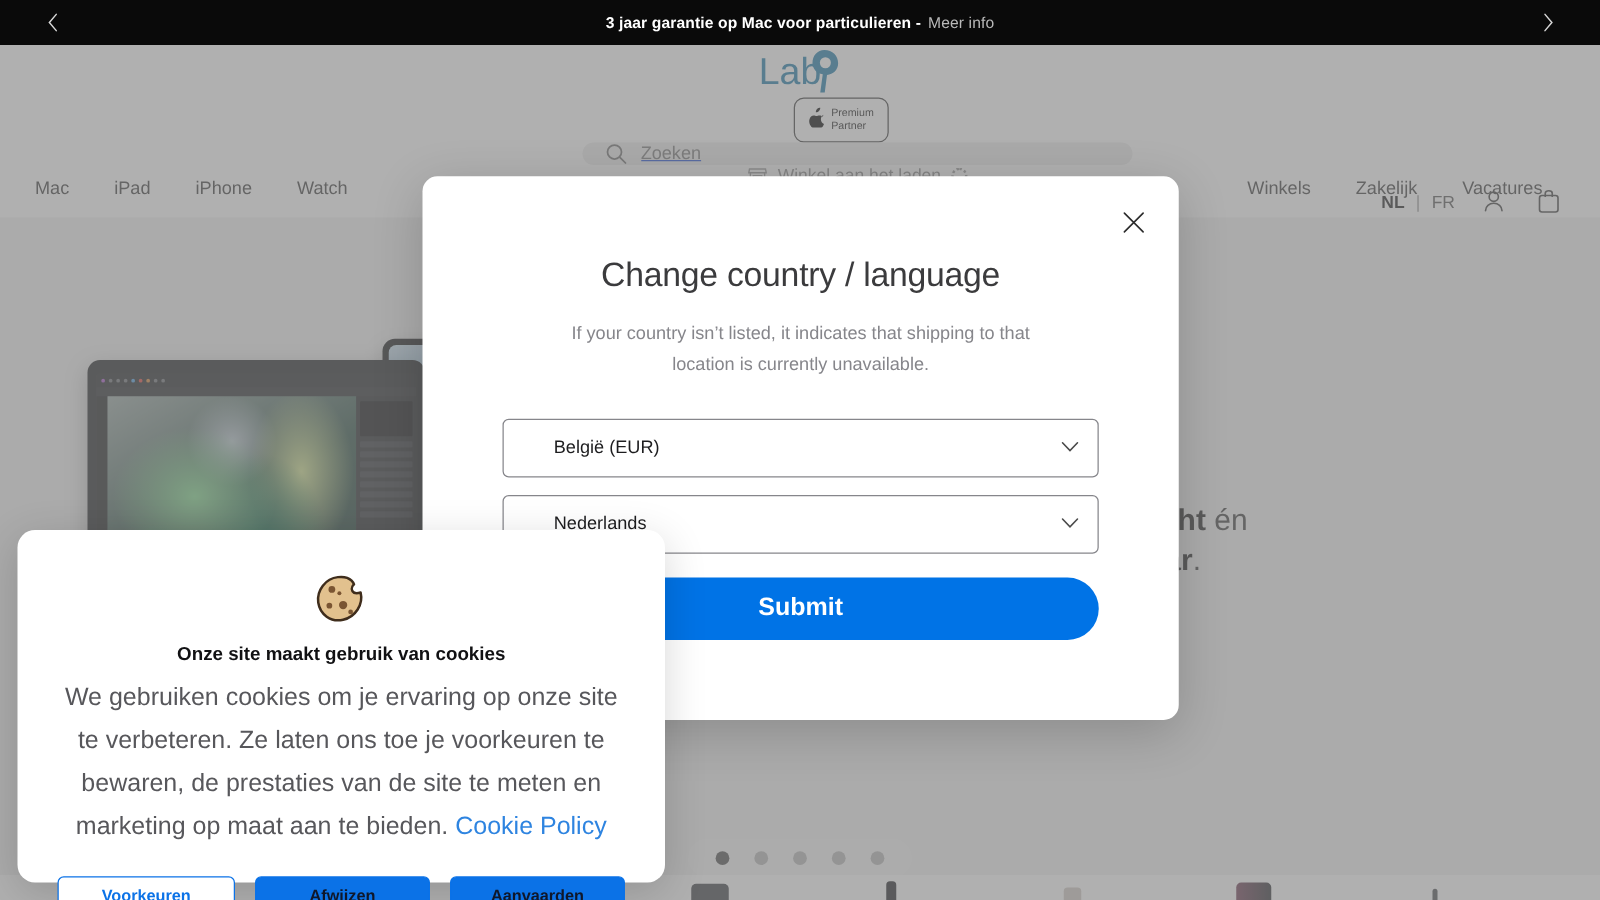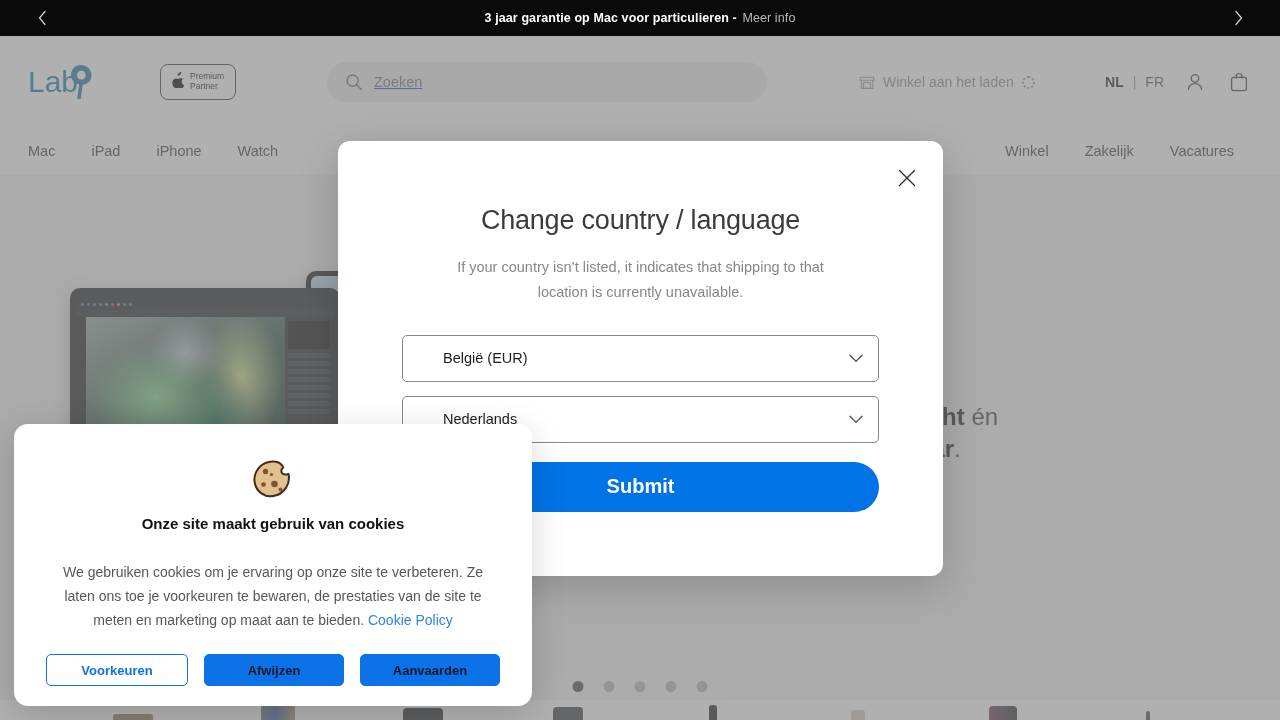--- a/index.html
+++ b/index.html
@@ -47,20 +47,21 @@
   }
   .promo-arrow.left { left: 20px; }
   .promo-arrow.right { right: 20px; }
 
   
   .header {
     position: relative; height: 92px; width: 100%;
     background: #ffffff;
     display: flex; align-items: center;
     padding: 0 28px;
+    flex-direction: column;
   }
   .logo { width: 66px; height: 42px; flex: 0 0 auto; }
   .partner-badge {
     margin-left: 66px;
     width: 76px; height: 36px;
     border: 1px solid #3b3b3b; border-radius: 8px;
     display: flex; align-items: center; justify-content: center;
     gap: 5px; flex: 0 0 auto;
   }
   .partner-badge .apple-glyph { font-size: 17px; line-height: 1; color: #000; margin-top: -2px;}
@@ -308,22 +309,22 @@
     z-index: 90;
     padding: 34px 30px 26px;
     display: flex; flex-direction: column; align-items: center;
   }
   .cookie-icon { width: 42px; height: 42px; }
   .cookie-title {
     margin-top: 15px;
     font-size: 15px; font-weight: 700; color: #111113;
   }
   .cookie-body {
-    margin-top: 28px; width: 452px; text-align: center;
-    font-size: 14px; color: #57575b; line-height: 1.72;
+    margin-top: 9px; width: 452px; text-align: center;
+    font-size: 20px; color: #57575b; line-height: 1.72;
   }
   .cookie-link { color: #2e84e0; cursor: pointer; }
   .cookie-actions {
     margin-top: 22px; display: flex; gap: 16px; align-items: flex-start;
   }
   .ck-btn {
     height: 32px; border-radius: 5px;
     font-family: inherit; font-size: 13px; font-weight: 700;
     cursor: pointer; display: flex; align-items: center; justify-content: center;
     padding: 0 18px; white-space: nowrap;
@@ -416,21 +417,21 @@
         </div>
       </div>
     </div>
 
     <div class="nav">
       <div class="nav-item">Mac</div>
       <div class="nav-item">iPad</div>
       <div class="nav-item">iPhone</div>
       <div class="nav-item">Watch</div>
       <div class="nav-spacer"></div>
-      <div class="nav-item">Winkel</div>
+      <div class="nav-item">Winkels</div>
       <div class="nav-item">Zakelijk</div>
       <div class="nav-item">Vacatures</div>
     </div>
 
     <div class="hero">
       <div class="hero-inner">
 
         <div class="hero-media">
           <div class="ipad">
             <div class="ipad-screen"></div>

